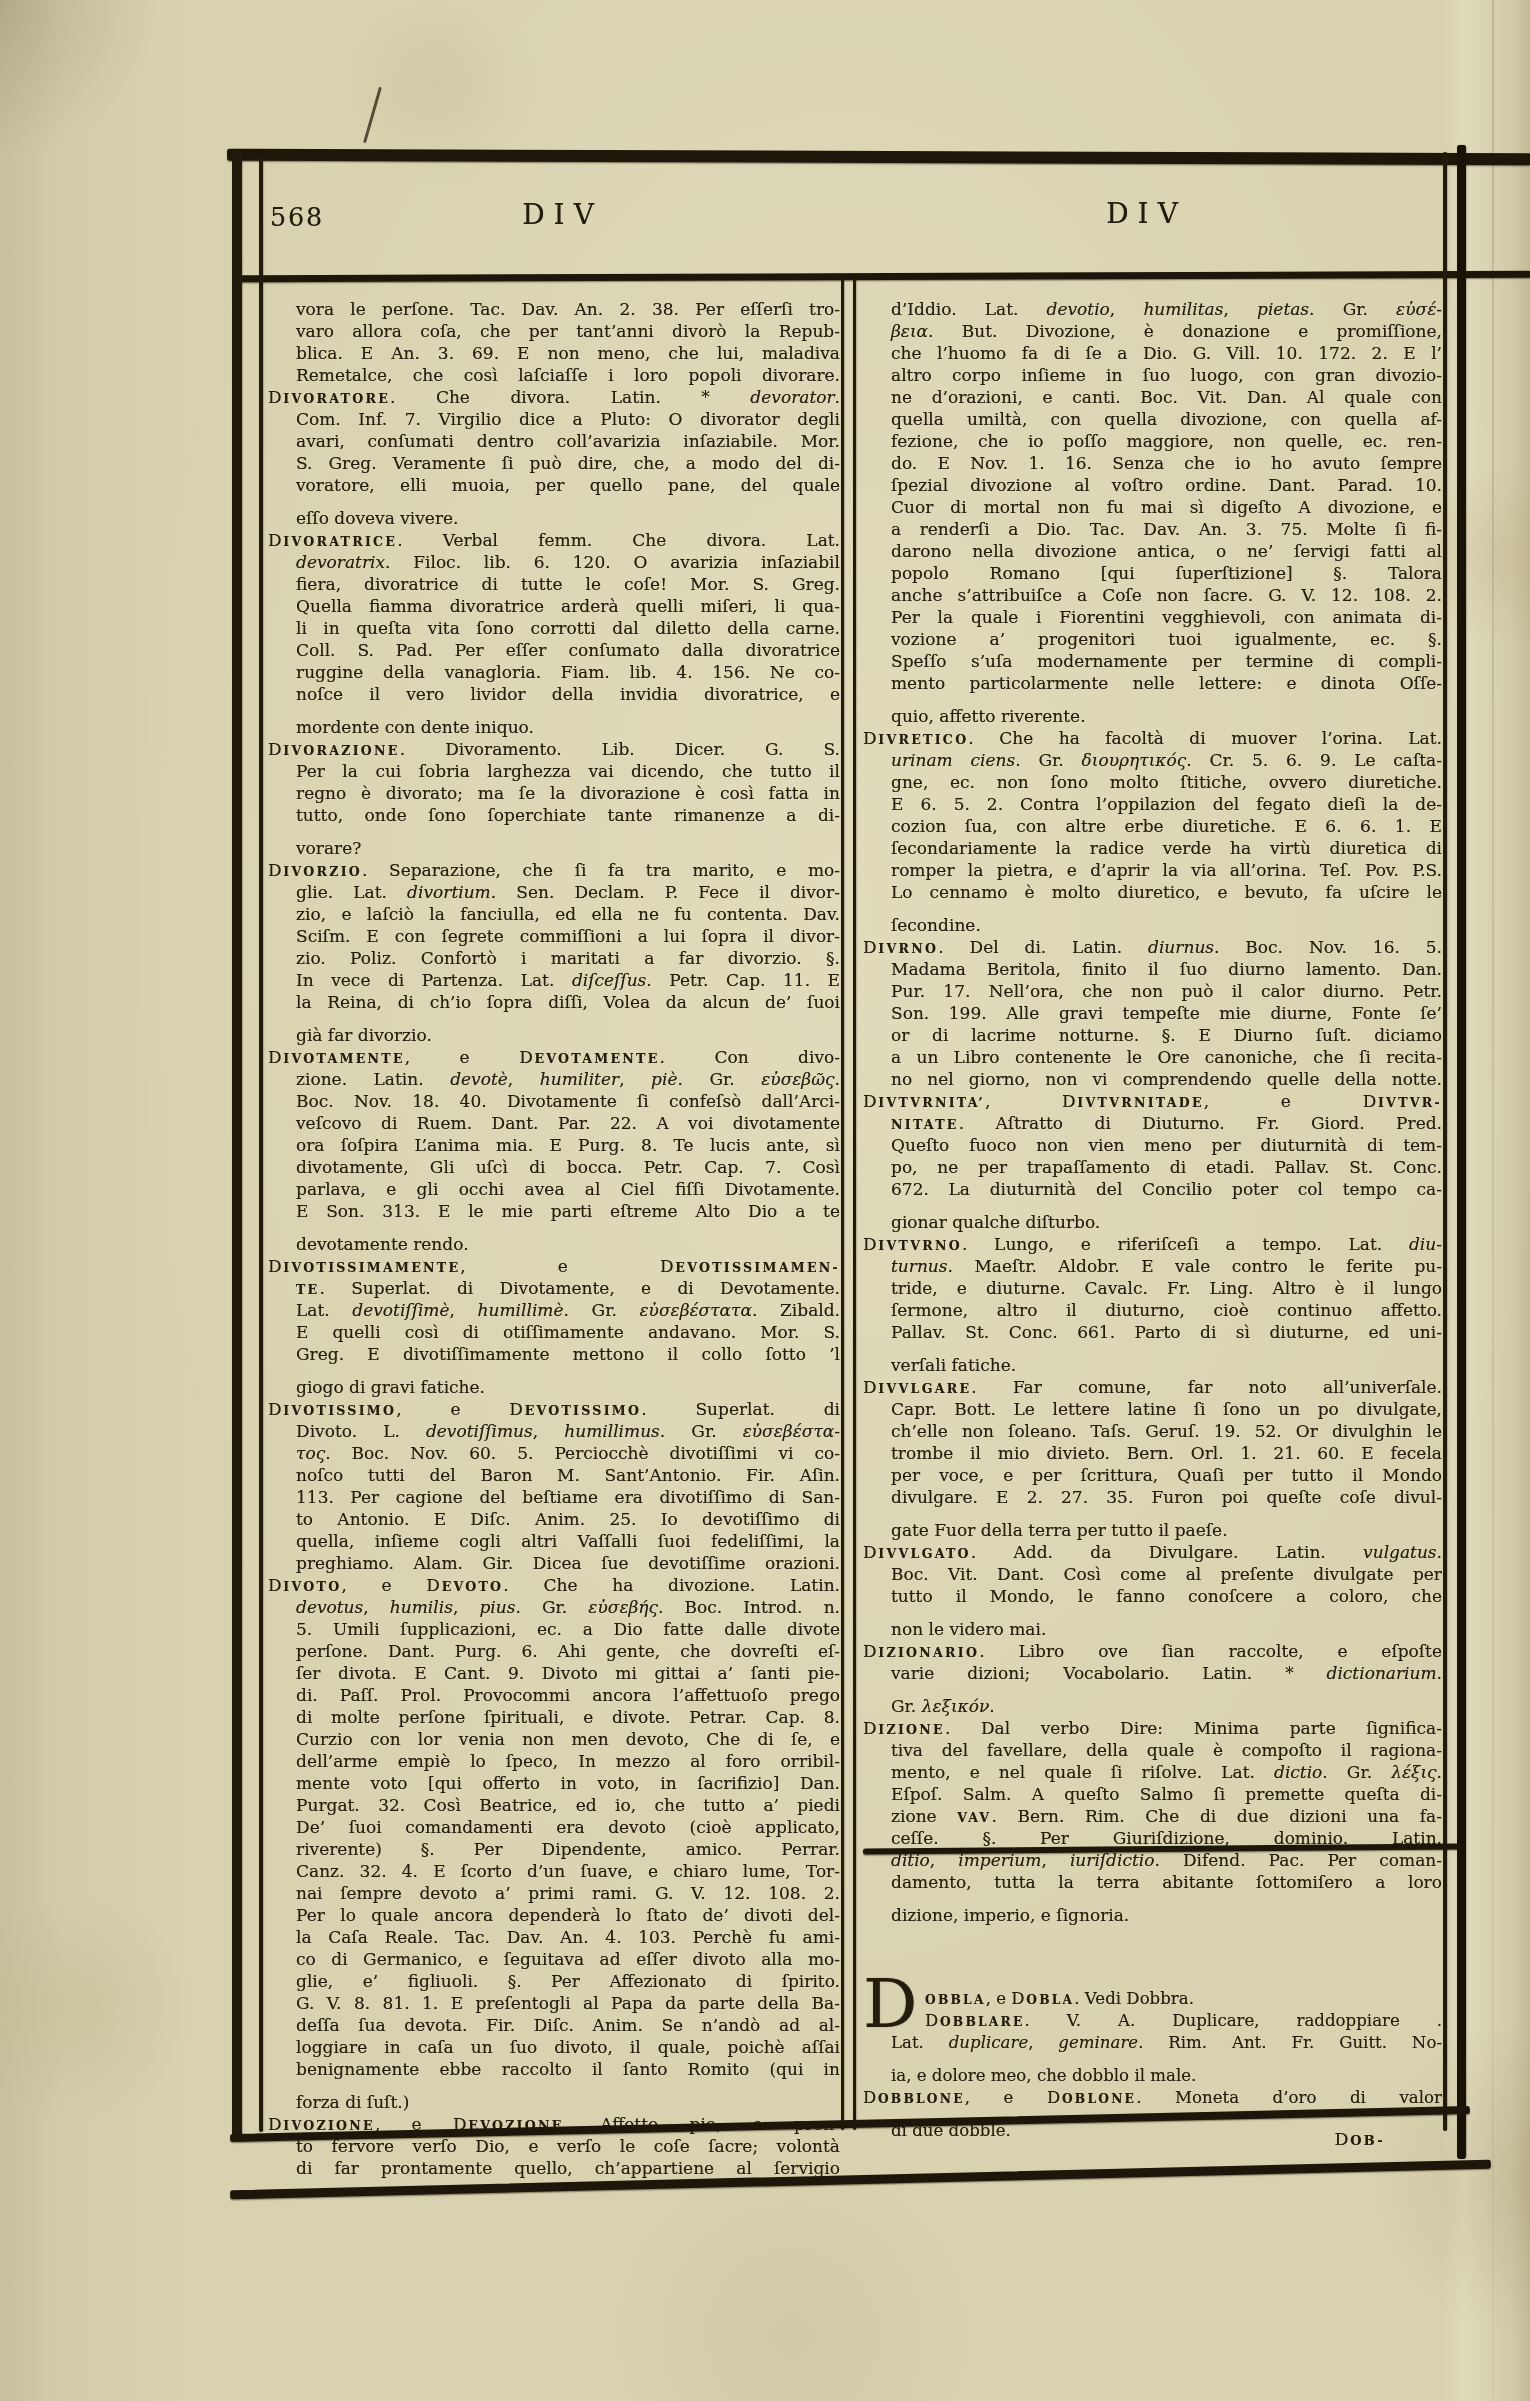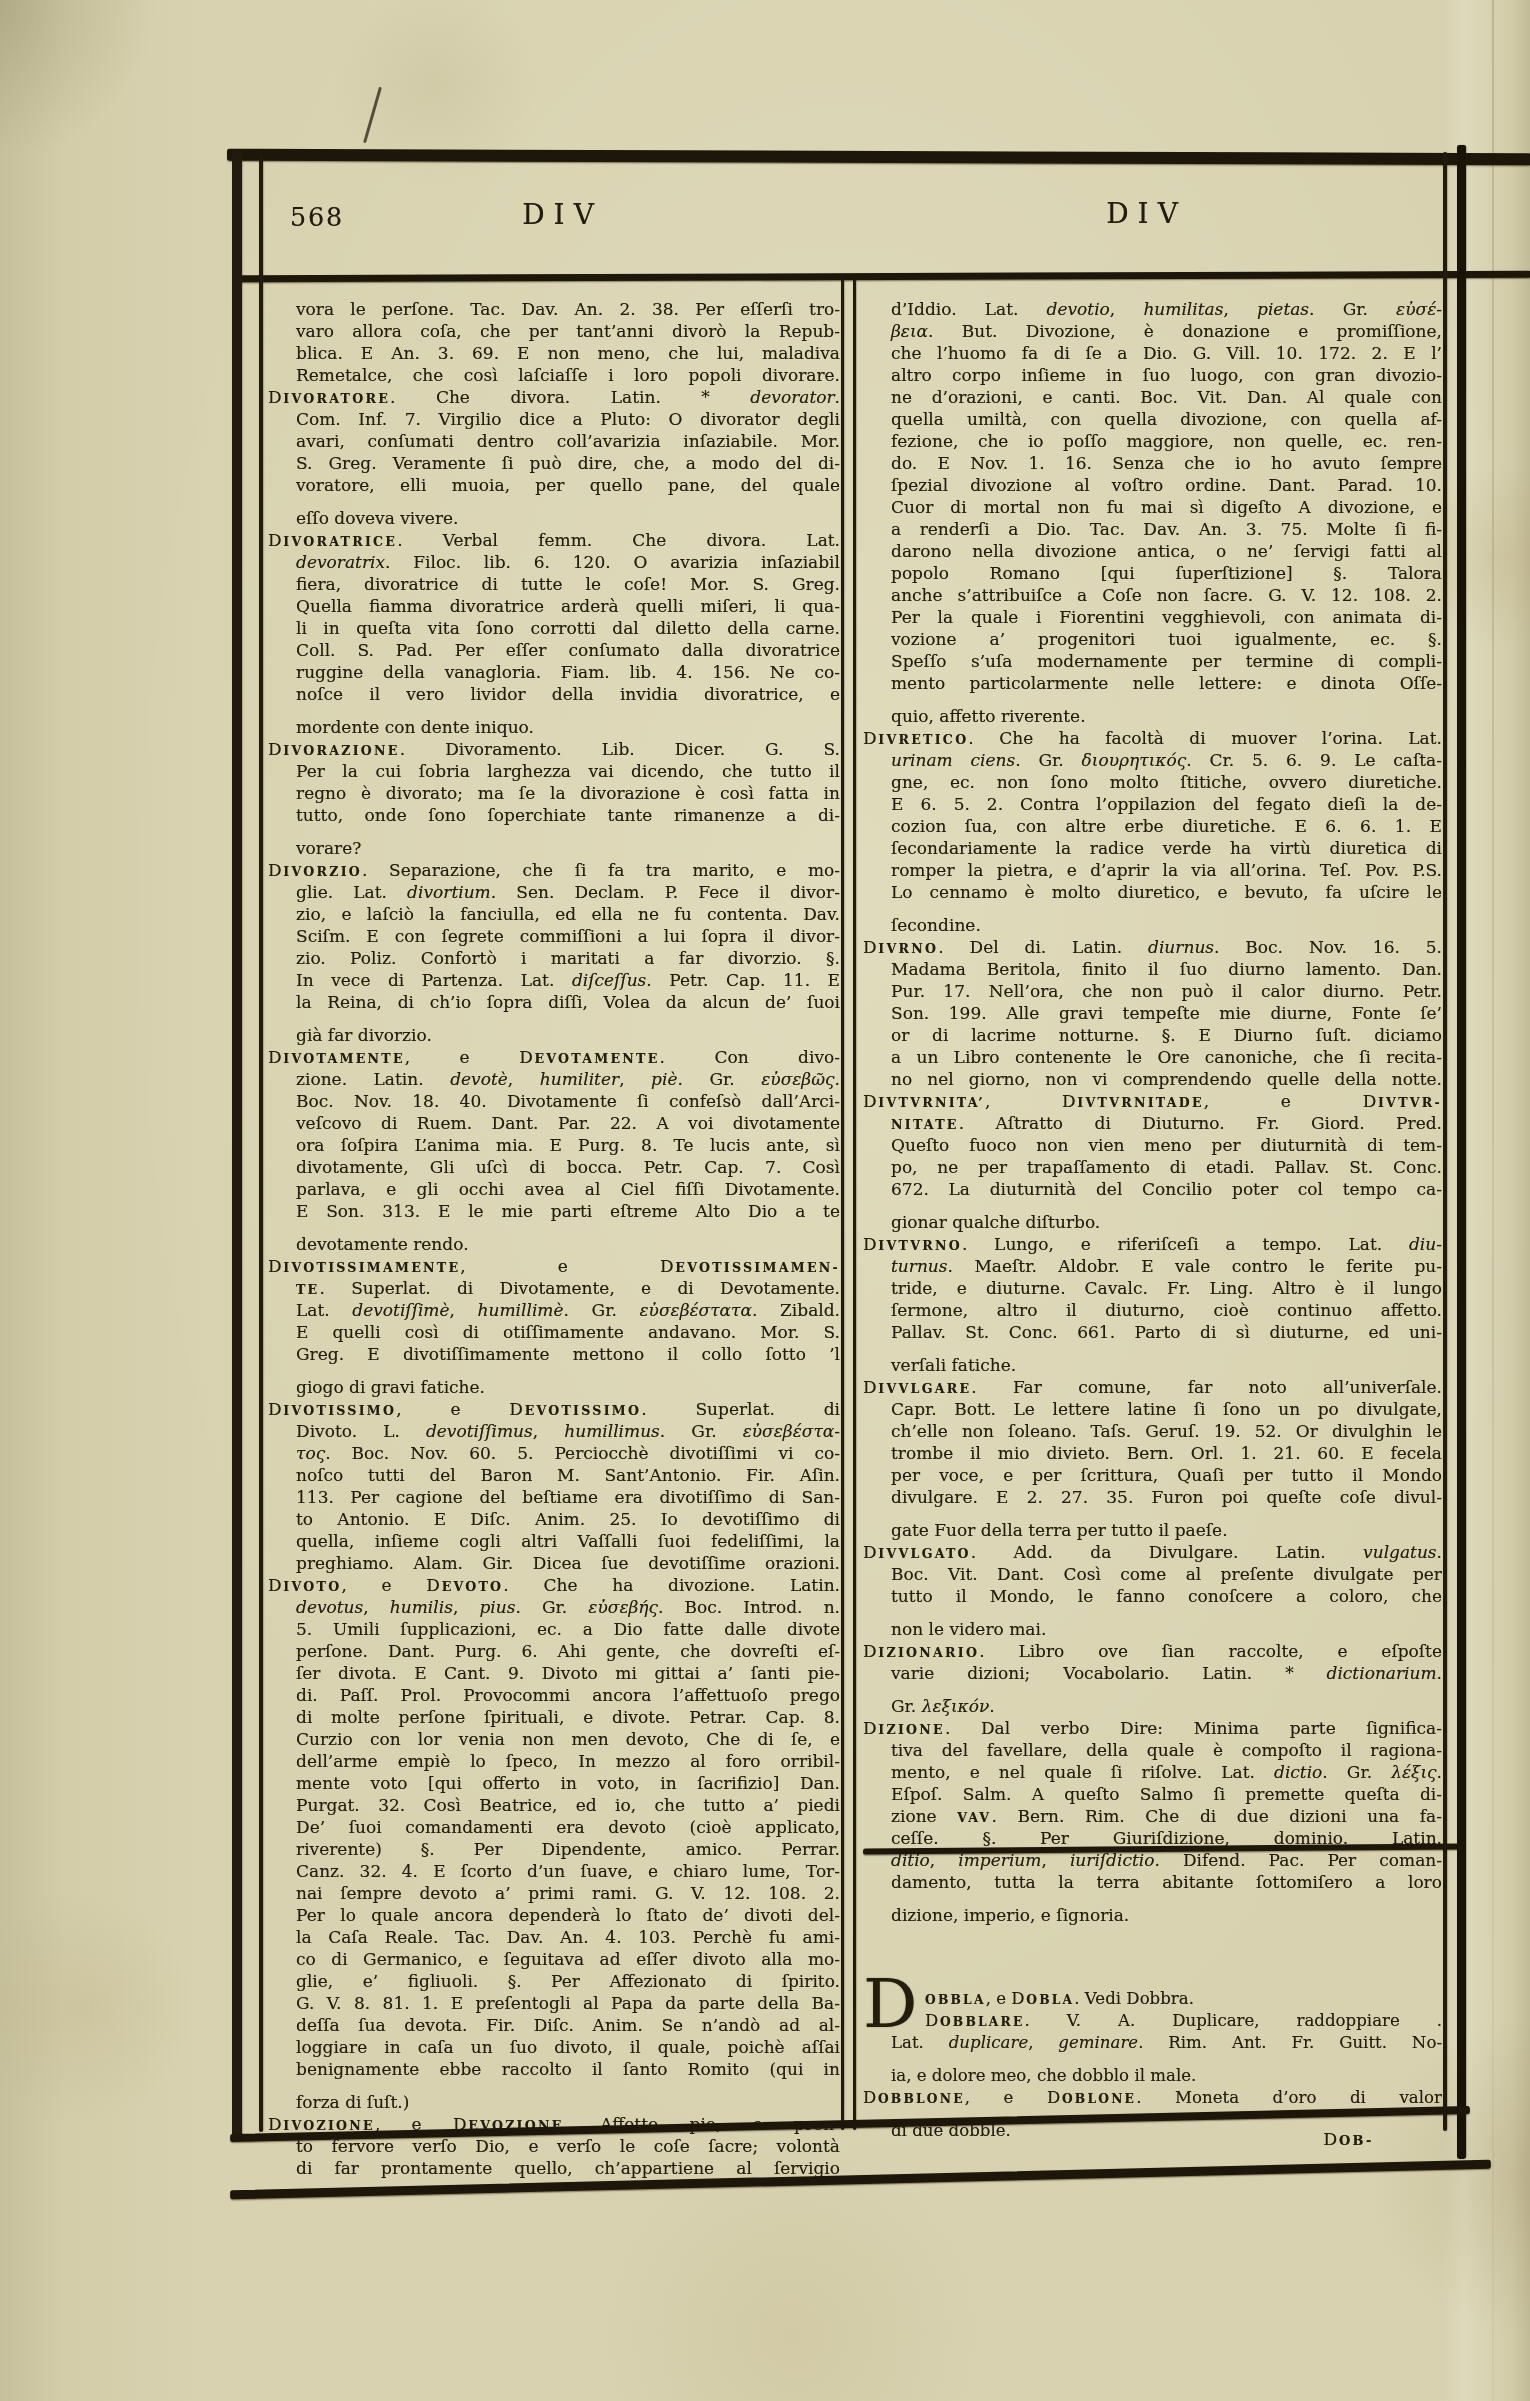--- a/index.html
+++ b/index.html
@@ -39,35 +39,35 @@
   .hw .in{letter-spacing:.10em;}
   .hw .sc{font-size:.74em;letter-spacing:.18em;font-weight:bold;}
   i{font-style:italic;}
   .do-title{position:absolute;left:863px;top:1858px;width:579px;text-align:center;
     font-size:90px;word-spacing:57px;letter-spacing:3.6px;line-height:1;
     text-shadow:0 0 1.2px rgba(35,25,8,.55);}
   .do-entries{position:absolute;left:863px;top:1977px;width:579px;font-size:16.6px;
     text-shadow:0 0 0.6px rgba(35,25,8,.45);}
   .dropcap{float:left;width:62px;height:47px;font-size:68px;line-height:53px;
     text-shadow:0 0 1.2px rgba(35,25,8,.5);}
-  .catchword{position:absolute;left:1276px;top:2129px;width:145px;text-align:center;
+  .catchword{position:absolute;left:1240px;top:2129px;width:145px;text-align:right;
     font-size:17.5px;text-shadow:0 0 0.6px rgba(35,25,8,.5);}
 </style>
 </head>
 <body>
 
 <div class="page">
 
   <div class="slashmark"></div>
   <div class="crease"></div>
 
   <div class="hr" style="left:227px;top:151px;width:1304px;height:12px;transform:rotate(.2deg);"></div>
   <div class="hr" style="left:235px;top:273px;width:1296px;height:7.3px;transform:rotate(-.2deg);"></div>
 
-  <div class="pagenum" style="left:270px;top:202px;margin-left:20px;">568</div>
+  <div class="pagenum" style="left:270px;top:202px;">568</div>
   <div class="runhead" style="left:472px;top:198px;width:181px;">DIV</div>
   <div class="runhead" style="left:1056px;top:197px;width:181px;">DIV</div>
 
   <div class="vr" style="left:232px;top:150px;width:10.3px;height:1986px;"></div>
   <div class="vr" style="left:259px;top:154px;width:3.6px;height:1978px;"></div>
   <div class="vr" style="left:841px;top:278px;width:3px;height:1852px;"></div>
   <div class="vr" style="left:853px;top:278px;width:3px;height:1852px;"></div>
   <div class="vr" style="left:1443px;top:152px;width:3.6px;height:1979px;"></div>
   <div class="vr" style="left:1457px;top:145px;width:8.5px;height:2014px;background:#191307;"></div>
 

